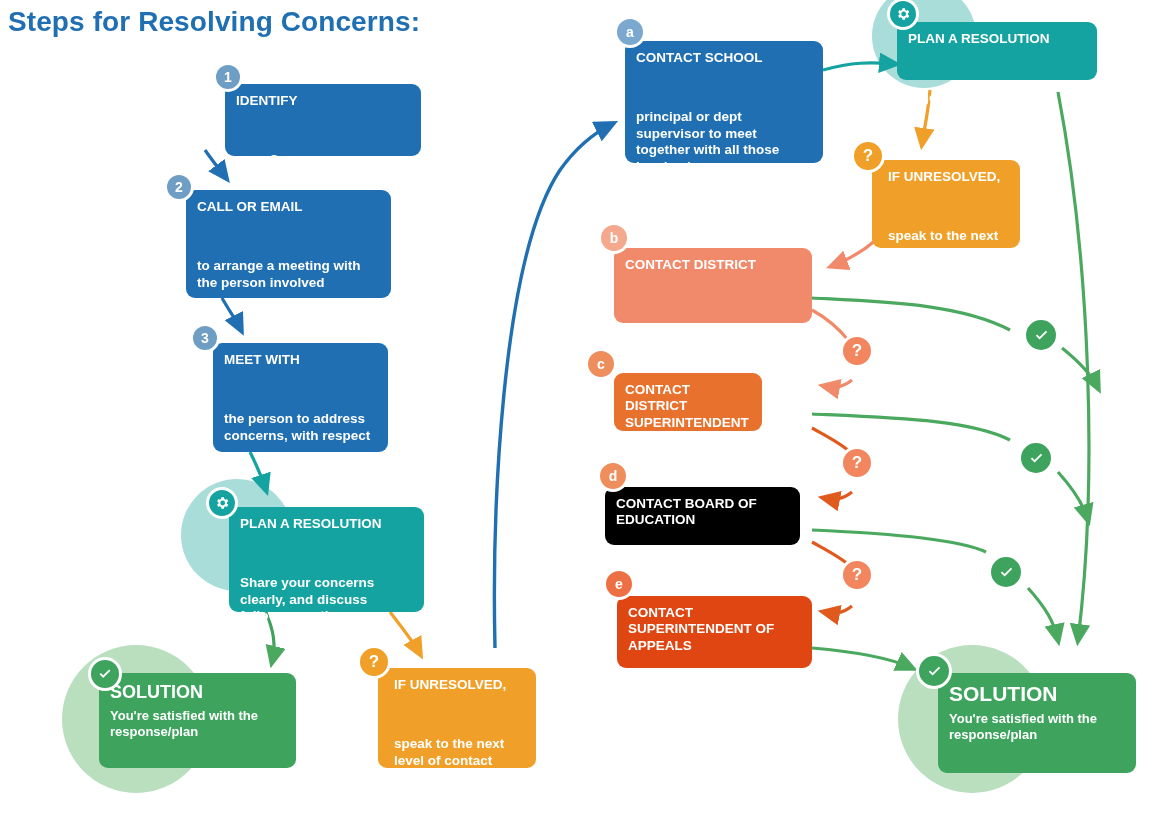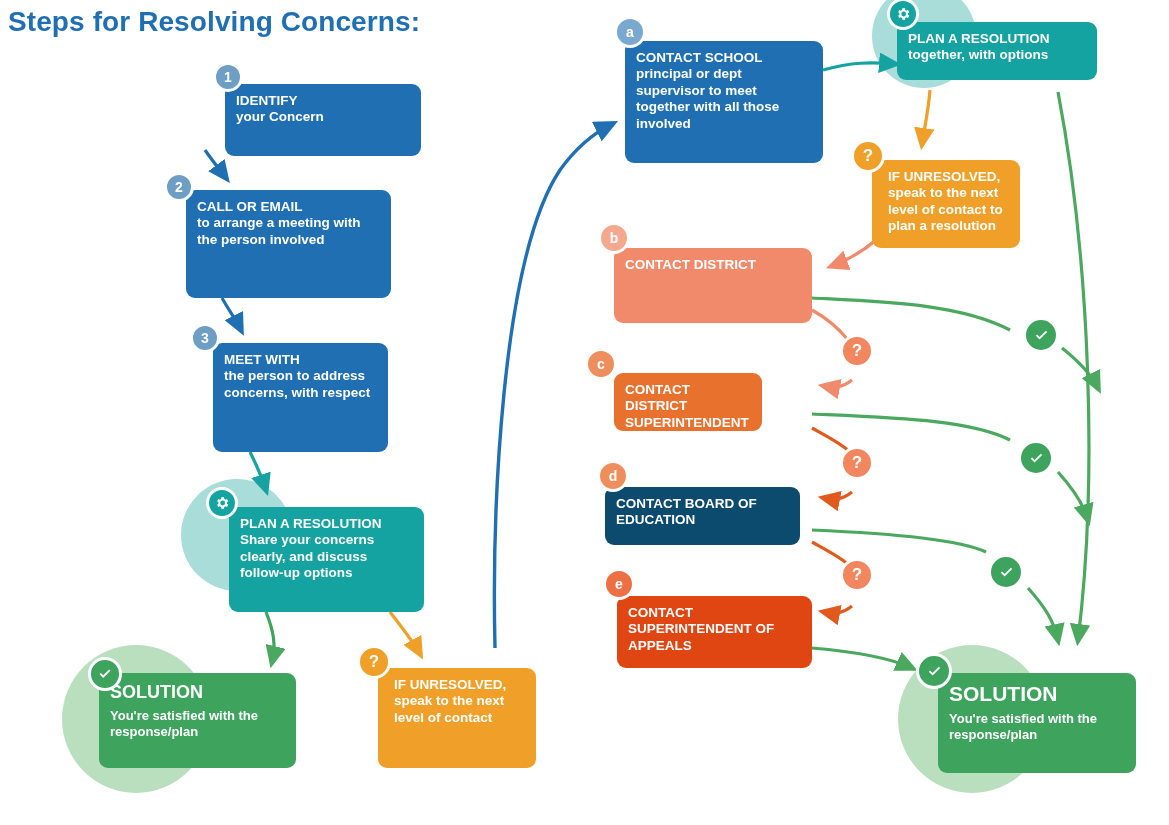--- a/index.html
+++ b/index.html
@@ -39,27 +39,27 @@
     position: absolute;
     box-sizing: border-box;
     border-radius: 9px;
     color: #ffffff;
     padding: 9px 11px;
     font-size: 13.5px;
     font-weight: bold;
     line-height: 1.22;
   }
   .node .l1 { display: block; }
-  .node .l2 { display: block; }
+  .node .l2 { display: block; margin-top: 43px; }
   .blue { background: #1f6fb2; }
   .teal { background: #14a3a0; }
   .orange { background: #f0a028; padding-left: 16px; }
   .salmon { background: #f08a6a; }
   .orange2 { background: #e8712e; }
-  .orange3 { background: #0c4a6e; }
+  .orange3 { background: #000000; }
   .red { background: #df4612; }
   .green { background: #3da35d; }
   .badge {
     position: absolute;
     border-radius: 50%;
     color: #ffffff;
     font-weight: bold;
     display: flex;
     align-items: center;
     justify-content: center;

